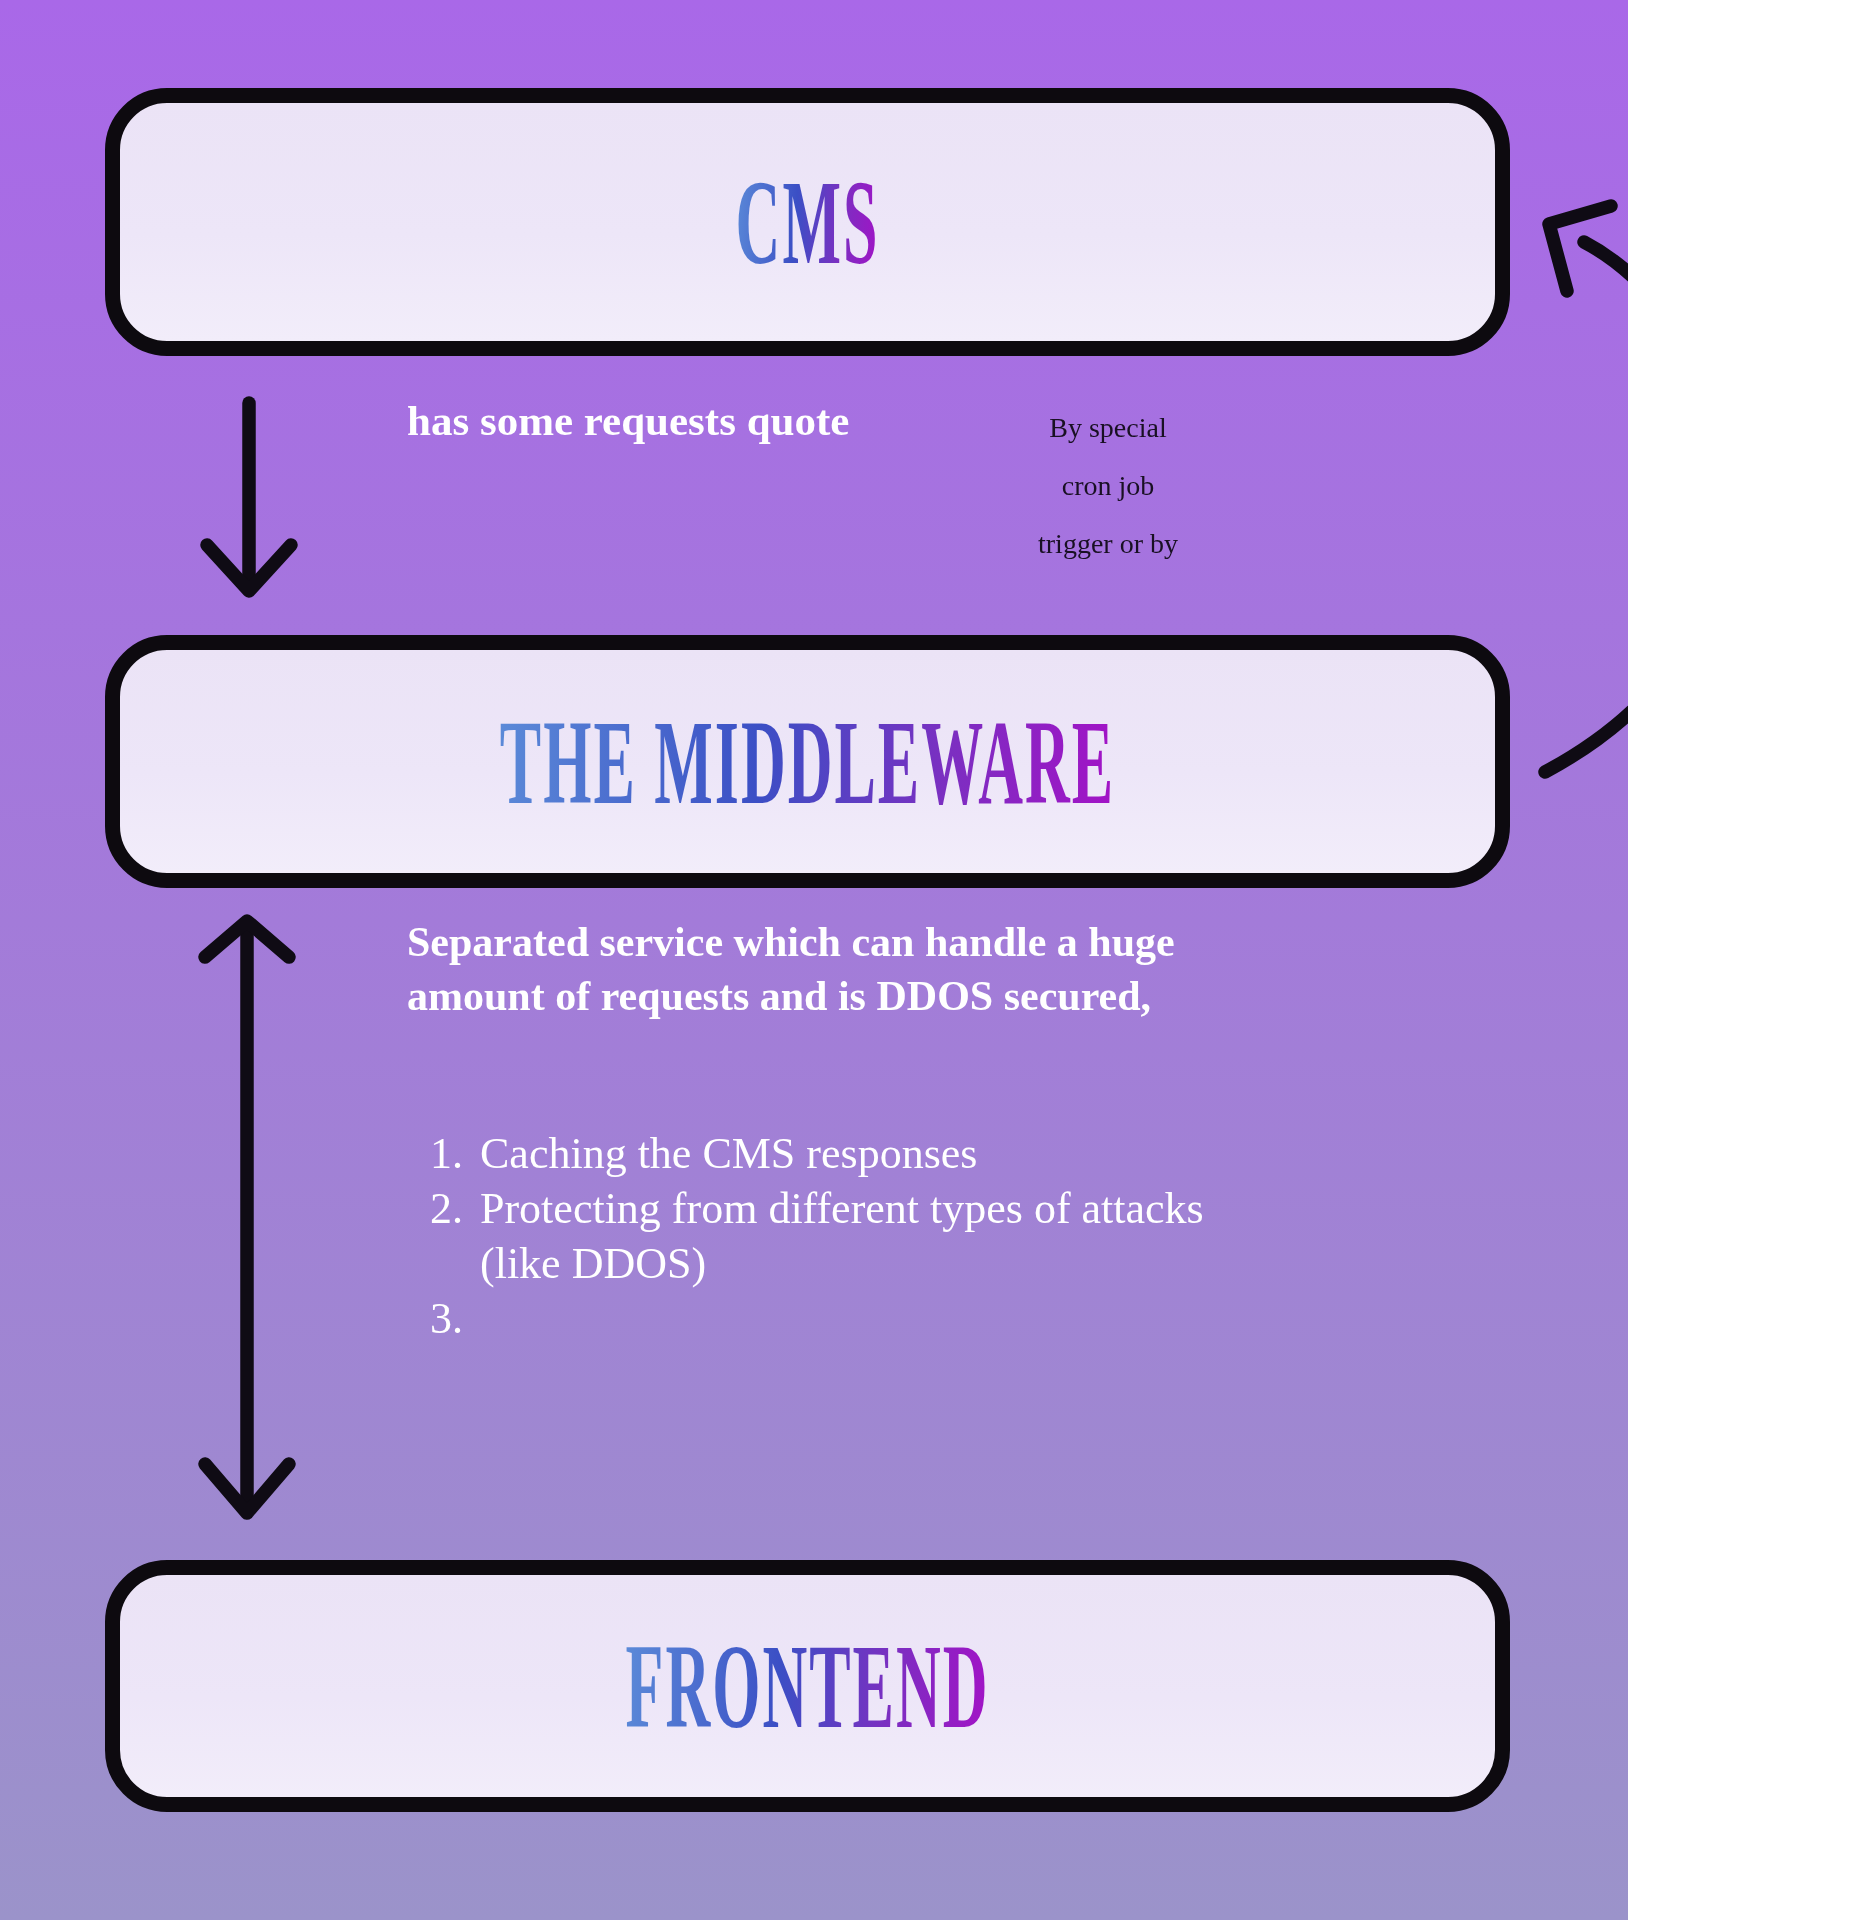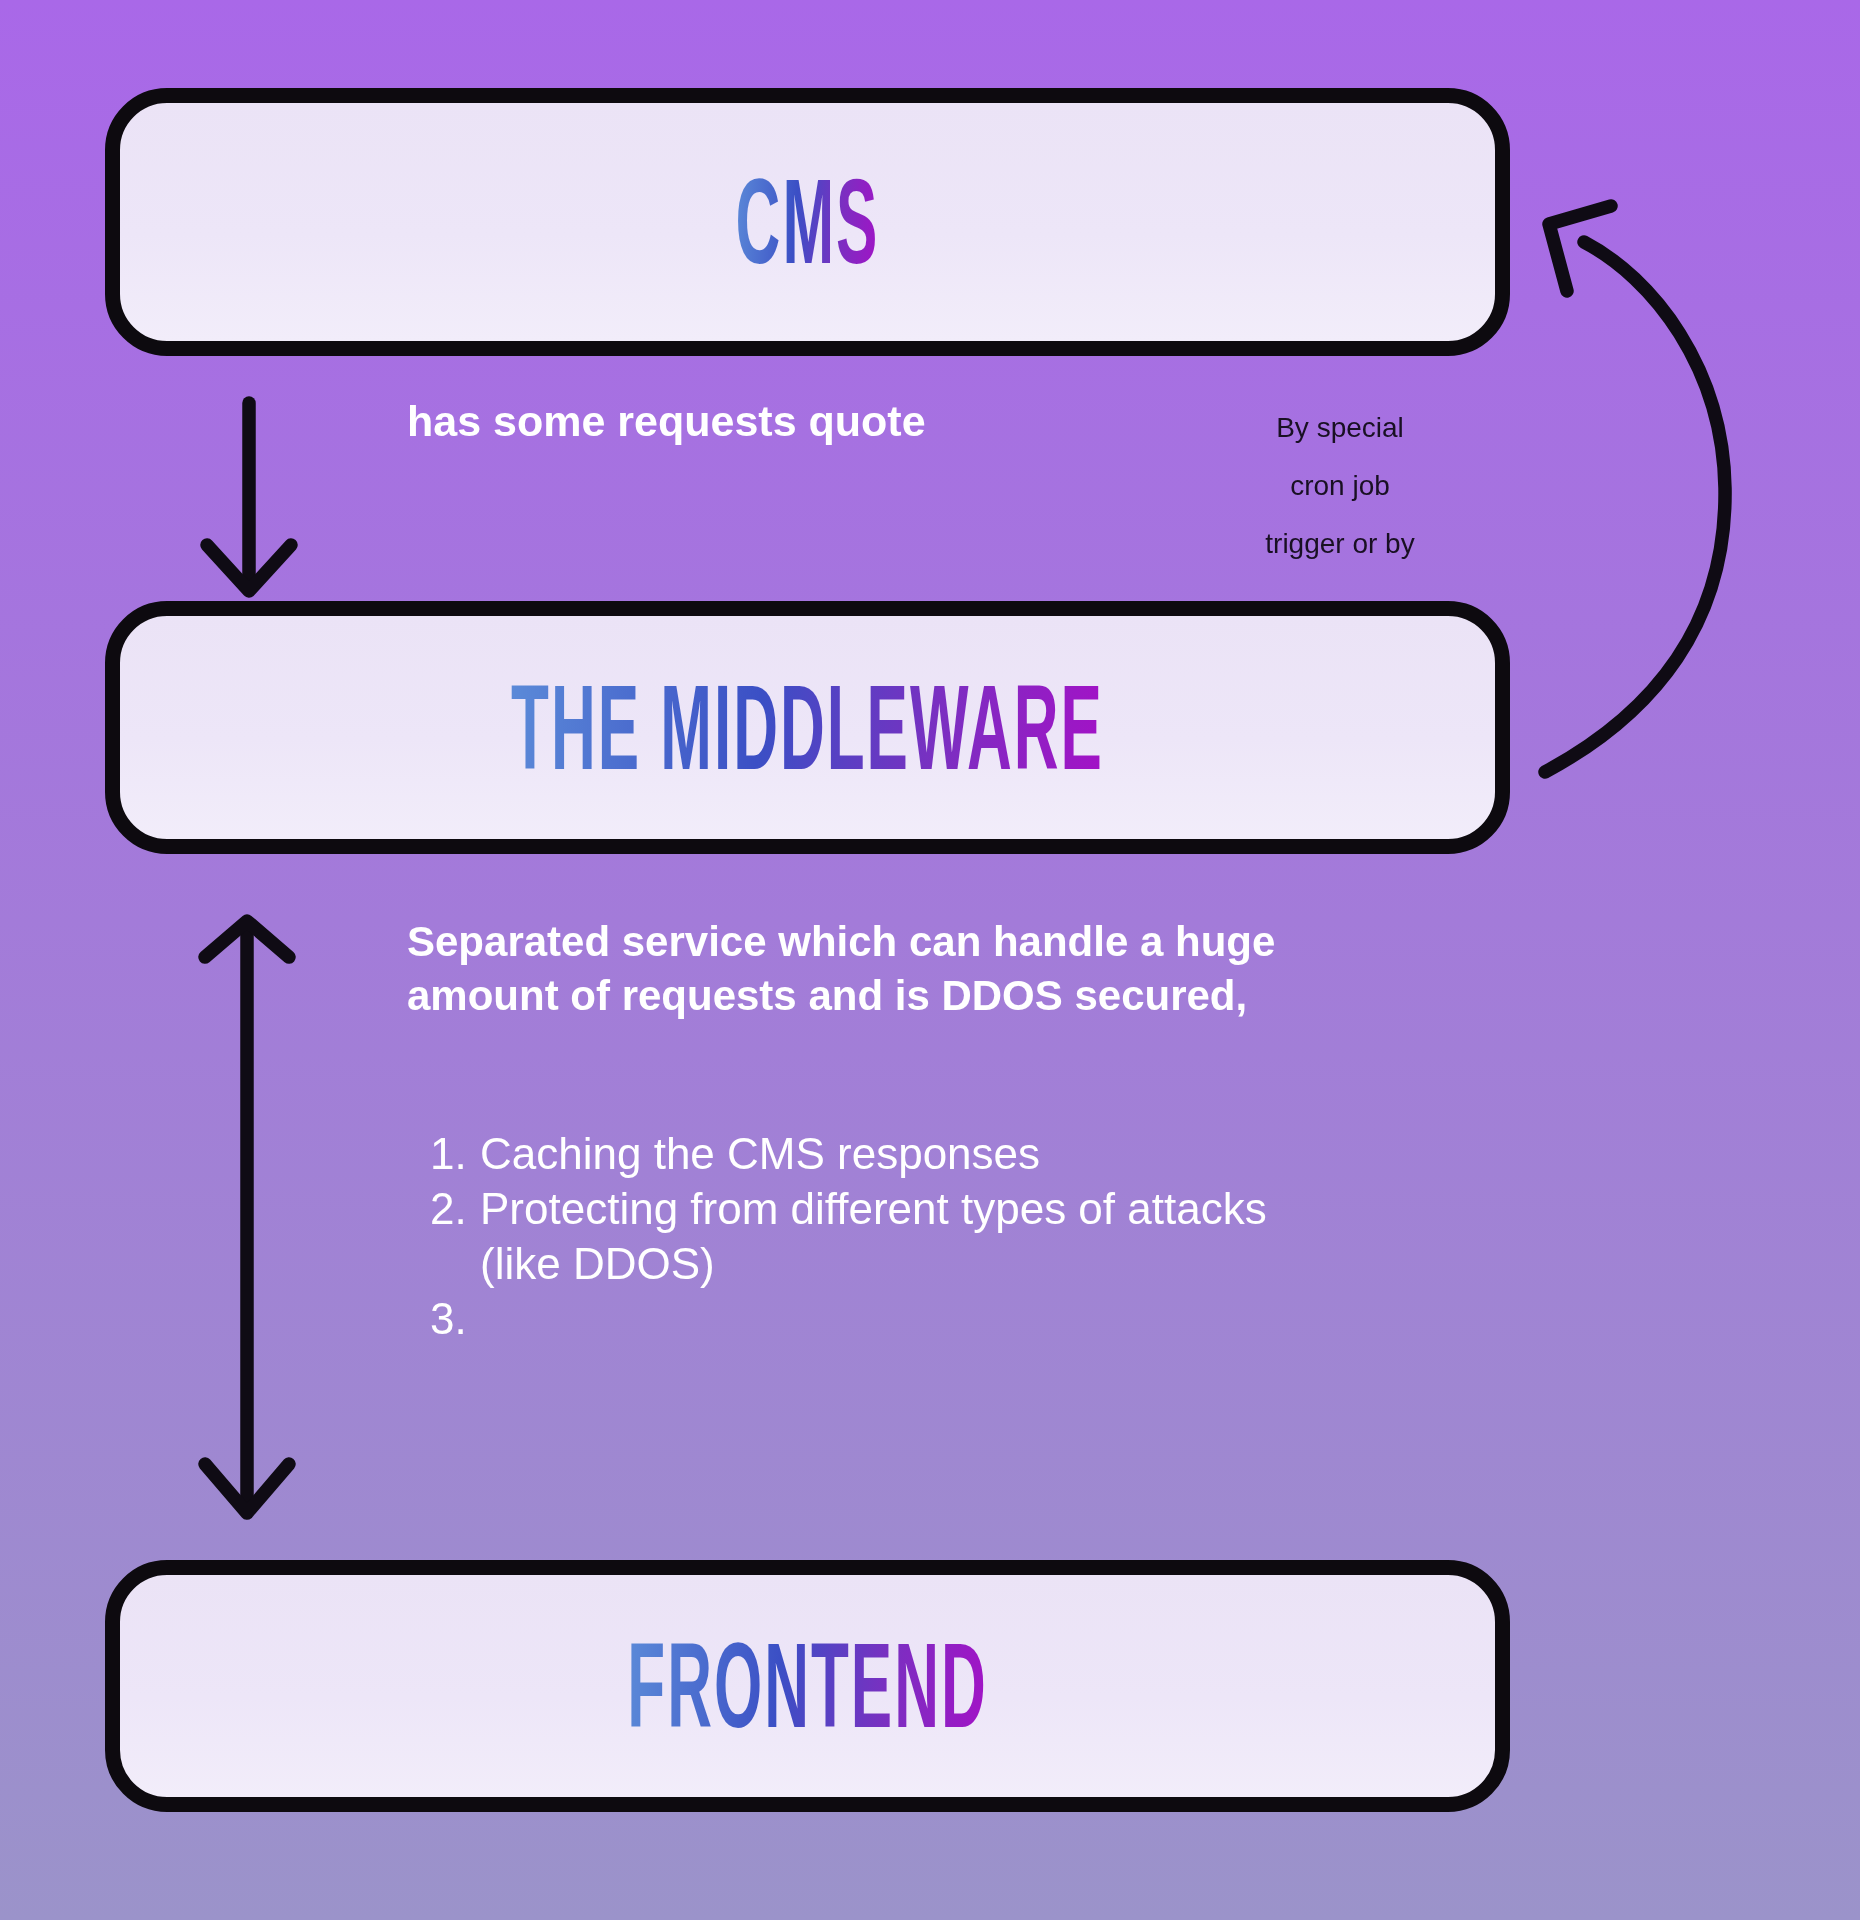--- a/index.html
+++ b/index.html
@@ -1,42 +1,42 @@
 <!DOCTYPE html>
 <html style="--bg-top: #a968e8; --bg-mid: #a37bd9; --bg-bottom: #9b93ca; --box-fill: #ede6f8; --box-border: #0d0a0f; --arrow: #0f0b14; --note-light: #ffffff; --note-dark: #191023; --title-grad-start: #5b8ad8; --title-grad-mid1: #3b4fc5; --title-grad-mid2: #7b2fc1; --title-grad-end: #a312c6;"><head>
 <meta charset="utf-8">
 <style>
   html, body { margin: 0; padding: 0; }
   .canvas {
     position: relative;
-    width: 1860px;
+    width: 1628px;
     height: 1920px;
     overflow: hidden;
-    font-family: Liberation Sans, sans-serif;
+    font-family: Liberation Serif, serif;
     background: linear-gradient(180deg,
       var(--bg-top, #a968e8) 0%,
       var(--bg-mid, #a37bd9) 48%,
       var(--bg-bottom, #9b93ca) 100%);
   }
 
   
   .node-box {
     position: absolute;
     left: 105px;
     width: 1405px;
     box-sizing: border-box;
     background: linear-gradient(180deg, #ebe3f6 0%, var(--box-fill, #ede6f8) 55%, #f2edfa 100%);
     border: 15px solid var(--box-border, #0d0a0f);
     border-radius: 62px;
     display: flex;
     align-items: center;
     justify-content: center;
   }
   .box-cms        { top: 88px;   height: 268px; }
-  .box-middleware { top: 601px;  height: 253px; }
+  .box-middleware { top: 635px;  height: 253px; }
   .box-frontend   { top: 1560px; height: 252px; align-items: center; }
 
   .box-title {
     display: inline-block;
     font-weight: 700;
     font-size: 62px;
     letter-spacing: 2px;
     line-height: 1;
     transform: scaleY(1.93);
     background: linear-gradient(98deg,

